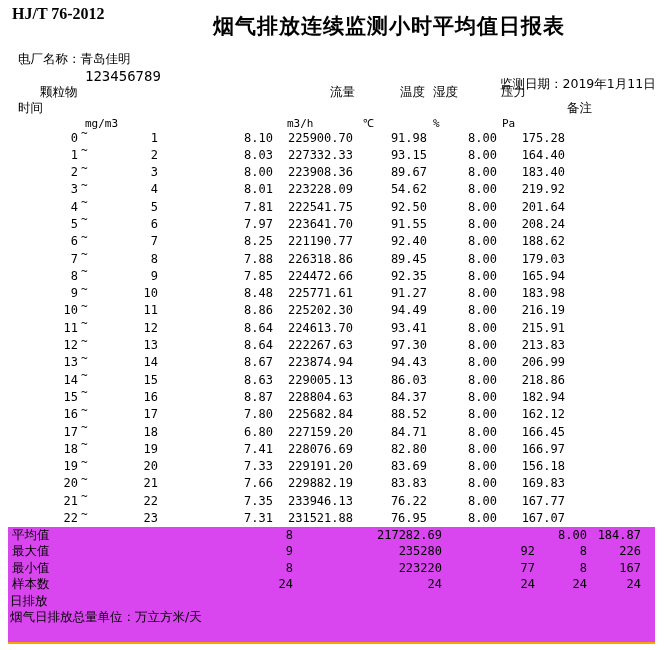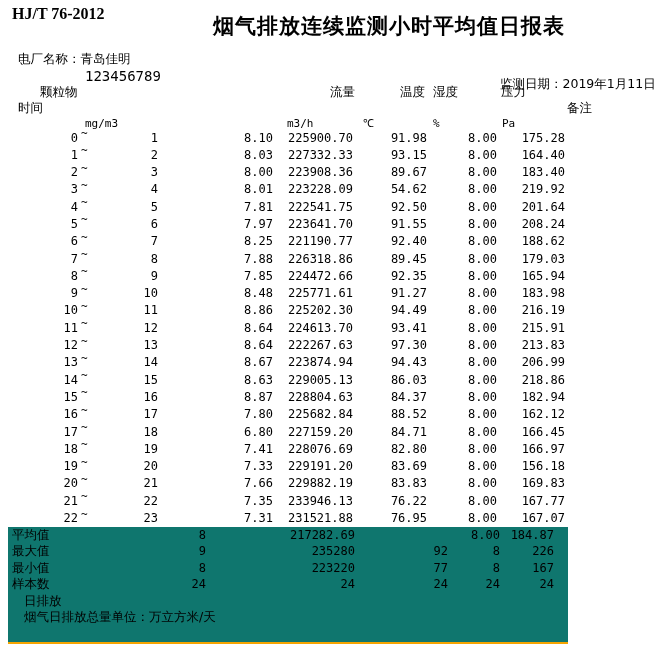--- a/index.html
+++ b/index.html
@@ -35,30 +35,30 @@
     font-family:"DejaVu Sans Mono",monospace;white-space:nowrap;text-align:right;
     overflow:visible;
   }
   table.data td.tilde{text-align:left;padding-left:3px;}
   table.data td.tilde span{position:relative;top:-4px;font-size:11px;}
   col.c1{width:78px;} col.c2{width:17px;} col.c3{width:63px;}
   col.c4{width:115px;} col.c5{width:80px;} col.c6{width:74px;}
   col.c7{width:70px;} col.c8{width:68px;}
 
   .summary{
-    position:absolute;left:8px;top:527px;width:560px;height:115px;
-    background:#0f766e;border-bottom:2px solid #f5a400;
+    position:absolute;left:8px;top:527px;width:647px;height:115px;
+    background:#d946ef;border-bottom:2px solid #f5a400;
   }
   .srow{position:relative;height:16.43px;}
   .srow span{position:absolute;top:0;line-height:16.43px;white-space:nowrap;}
   .srow .sl{left:4px;font-size:12.5px;}
   .srow .sv{font-family:"DejaVu Sans Mono",monospace;font-size:12px;}
   .srow .sv0{right:362px;} .srow .sv1{right:213px;} .srow .sv2{right:120px;}
   .srow .sv3{right:68px;}  .srow .sv4{right:14px;}
-  .xrow{height:16.43px;line-height:16.43px;padding-left:16px;font-size:12.5px;white-space:nowrap;}
+  .xrow{height:16.43px;line-height:16.43px;padding-left:2px;font-size:12.5px;white-space:nowrap;}
 </style>
 </head>
 <body>
 
 <div class="page">
 
   <div class="abs std">HJ/T 76-2012</div>
   <div class="abs lbl plant">电厂名称：青岛佳明</div>
 
   <div class="abs title">烟气排放连续监测小时平均值日报表</div>

